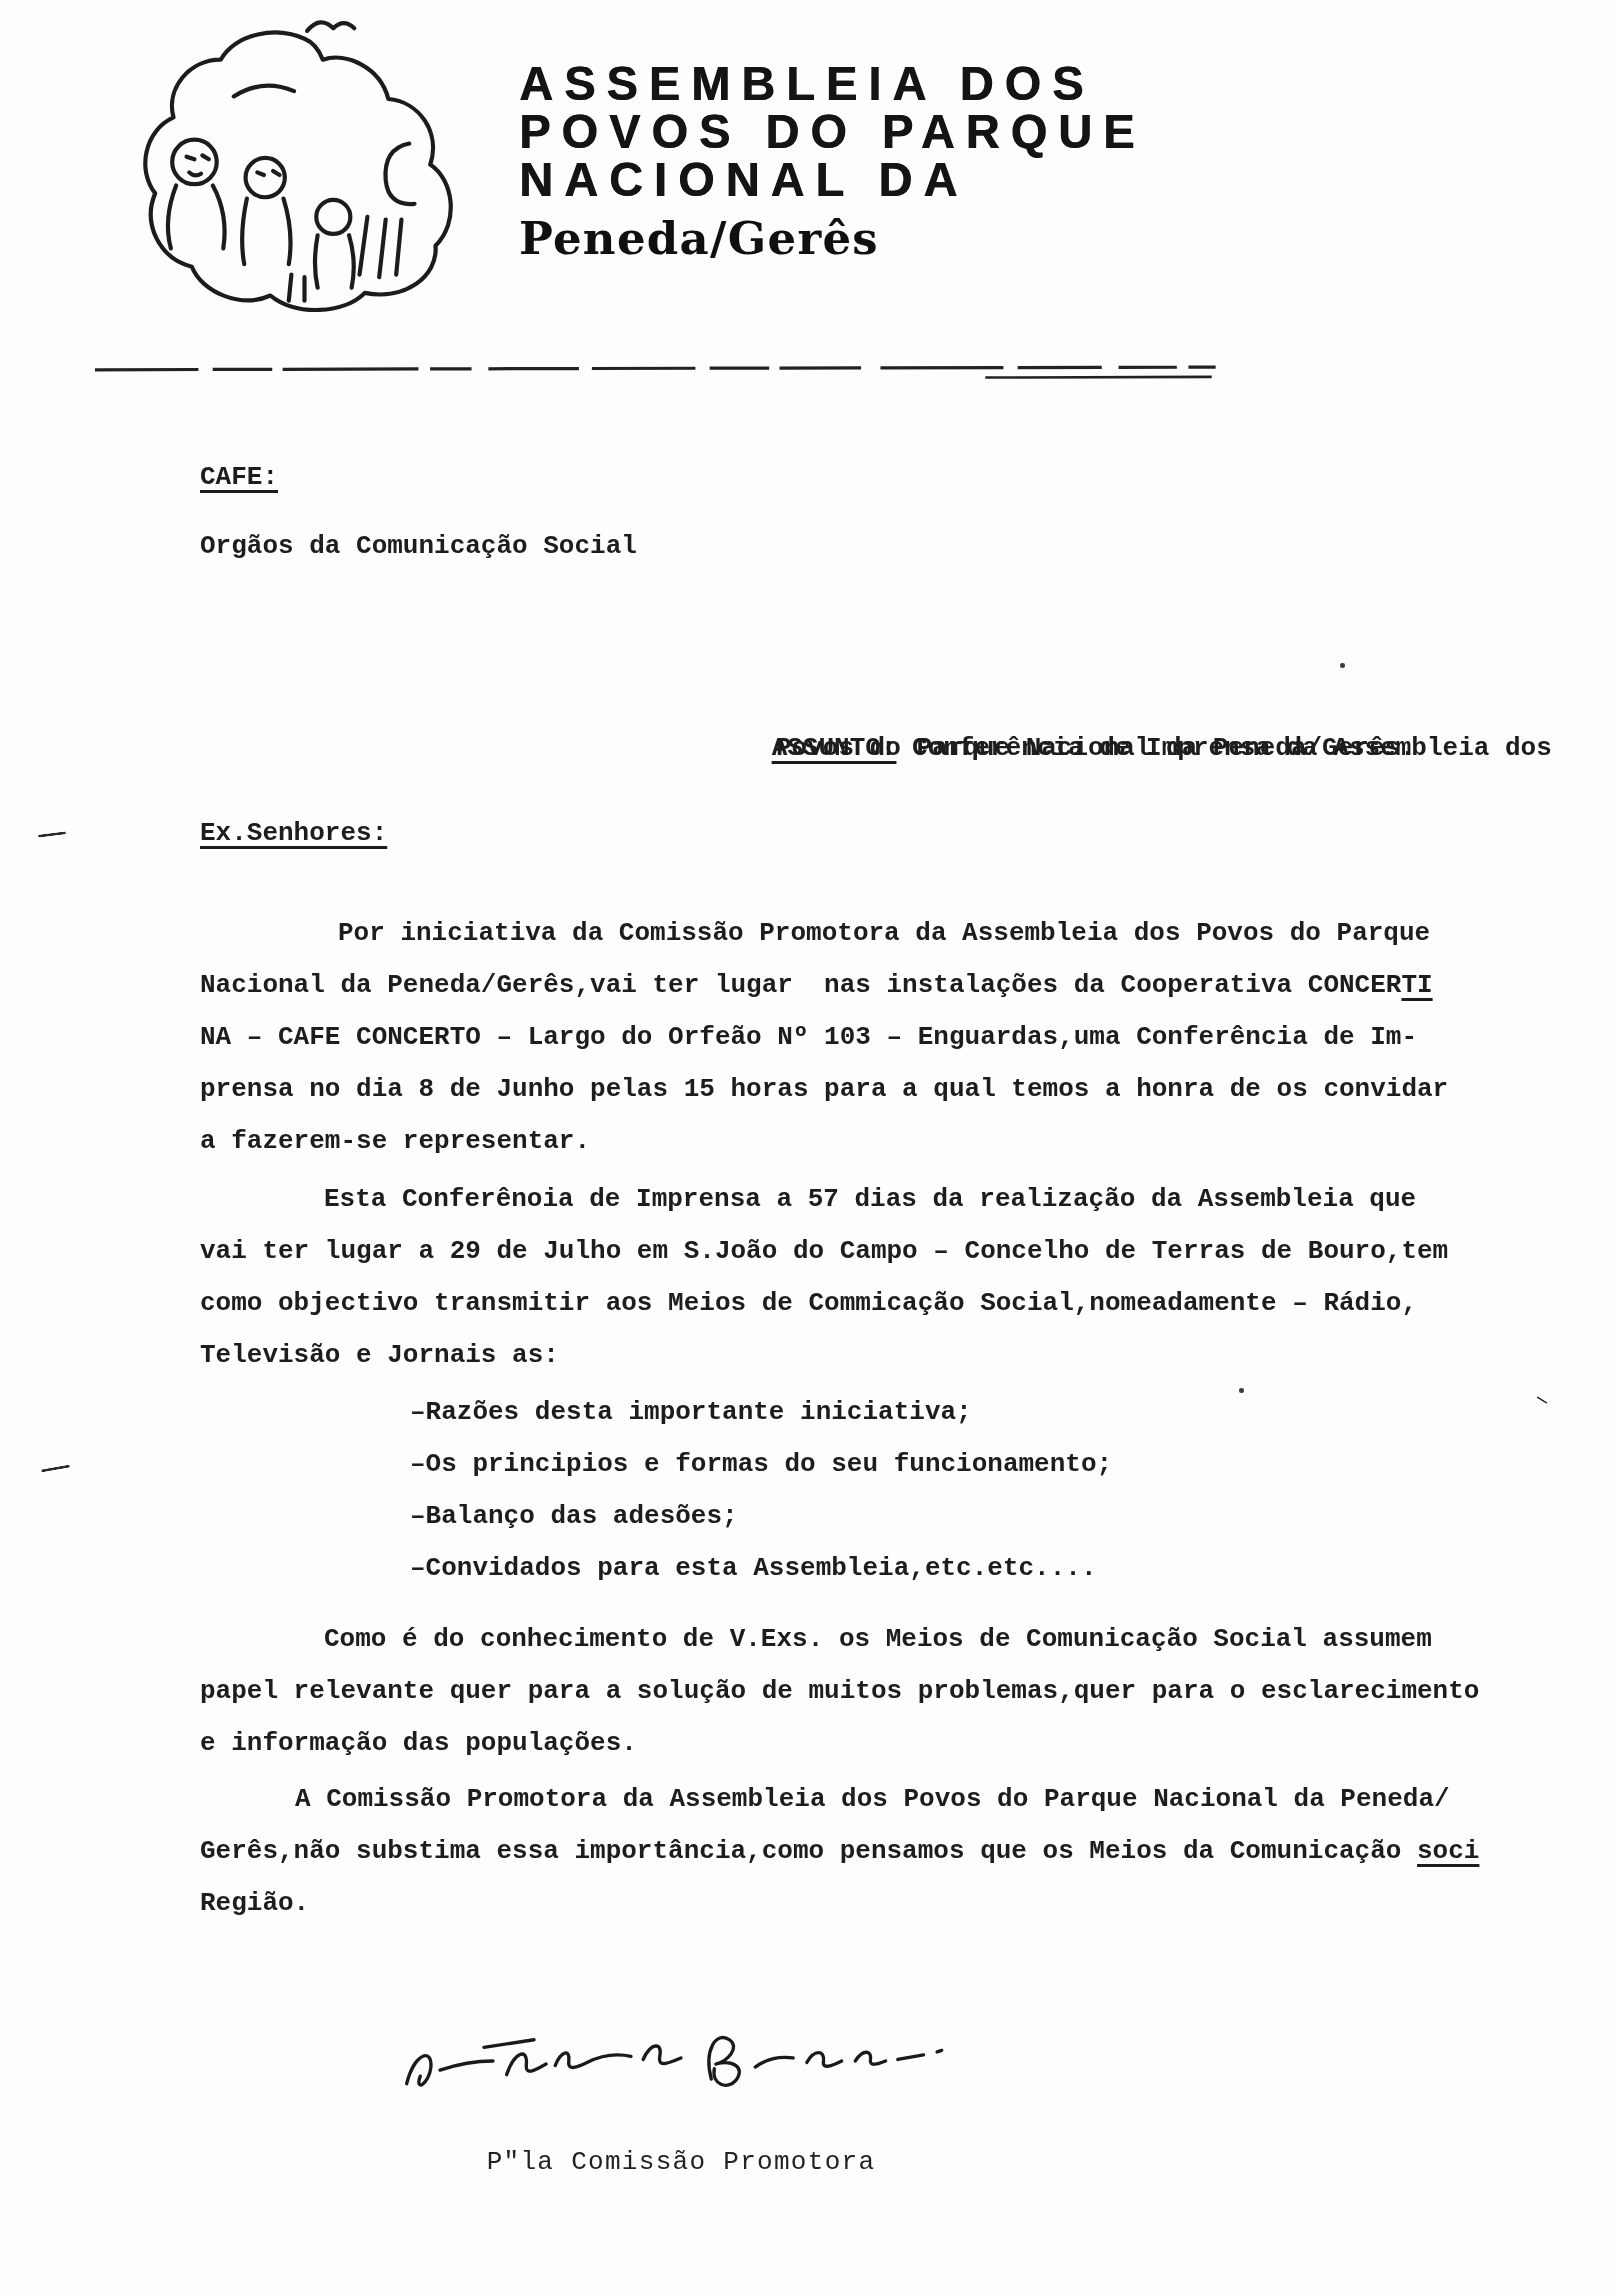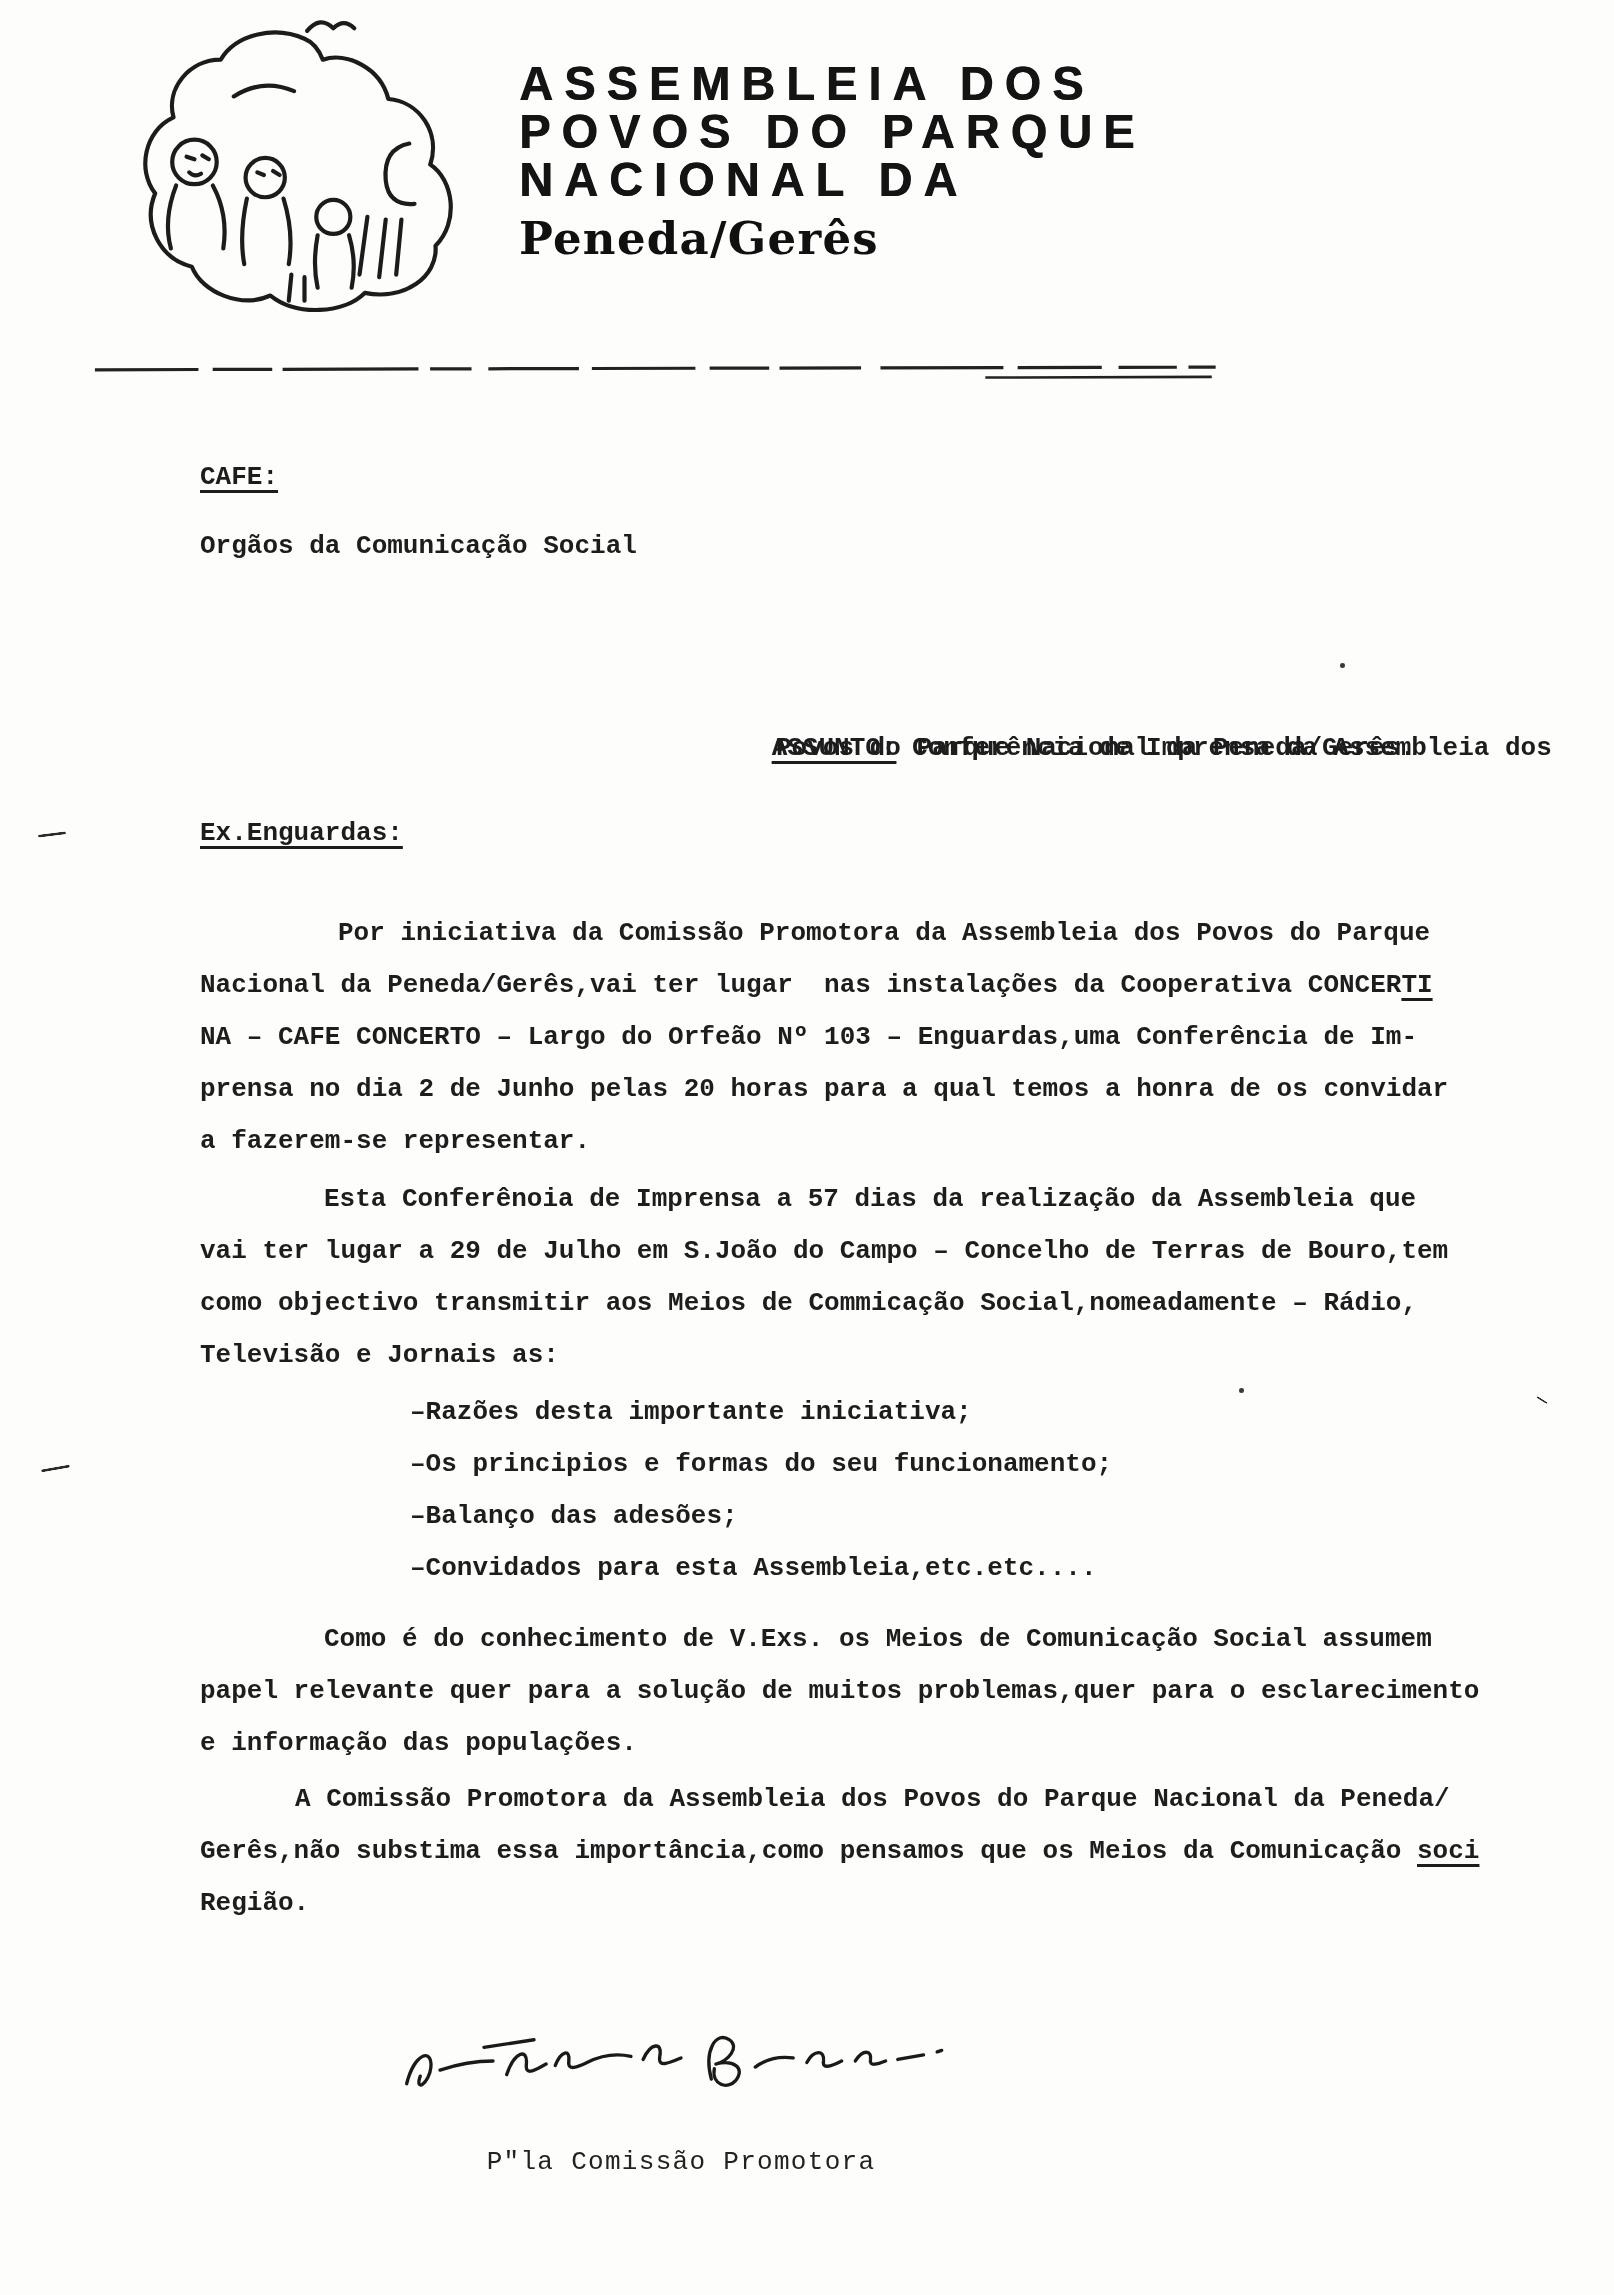--- a/index.html
+++ b/index.html
@@ -110,28 +110,28 @@
   <div class="abs typed" style="left:678px;top:670px">
     <div class="line">
       <span class="u">ASSUNTO:</span><span> Conferência de Imprensa da Assembleia dos</span>
     </div>
   </div>
   <div class="abs typed" style="left:776px;top:722px">
     <div class="line">Povos do Parque Nacional da Peneda/Gerês.</div>
   </div>
 
   <div class="abs typed" style="left:200px;top:807px">
-    <div class="line u">Ex.Enguardas:</div>
+    <div class="line u">Ex.Senhores:</div>
   </div>
 
   <div class="abs typed" style="left:200px;top:907px">
     <div class="line" style="padding-left:138px">Por iniciativa da Comissão Promotora da Assembleia dos Povos do Parque</div>
     <div class="line"><span>Nacional da Peneda/Gerês,vai ter lugar  nas instalações da Cooperativa CONCER</span><span class="u">TI</span></div>
     <div class="line">NA – CAFE CONCERTO – Largo do Orfeão Nº 103 – Enguardas,uma Conferência de Im-</div>
-    <div class="line">prensa no dia 2 de Junho pelas 20 horas para a qual temos a honra de os convidar</div>
+    <div class="line">prensa no dia 8 de Junho pelas 15 horas para a qual temos a honra de os convidar</div>
     <div class="line">a fazerem-se representar.</div>
   </div>
 
   <div class="abs typed" style="left:200px;top:1173px">
     <div class="line" style="padding-left:124px">Esta Conferênoia de Imprensa a 57 dias da realização da Assembleia que</div>
     <div class="line">vai ter lugar a 29 de Julho em S.João do Campo – Concelho de Terras de Bouro,tem</div>
     <div class="line">como objectivo transmitir aos Meios de Commicação Social,nomeadamente – Rádio,</div>
     <div class="line">Televisão e Jornais as:</div>
   </div>
 

